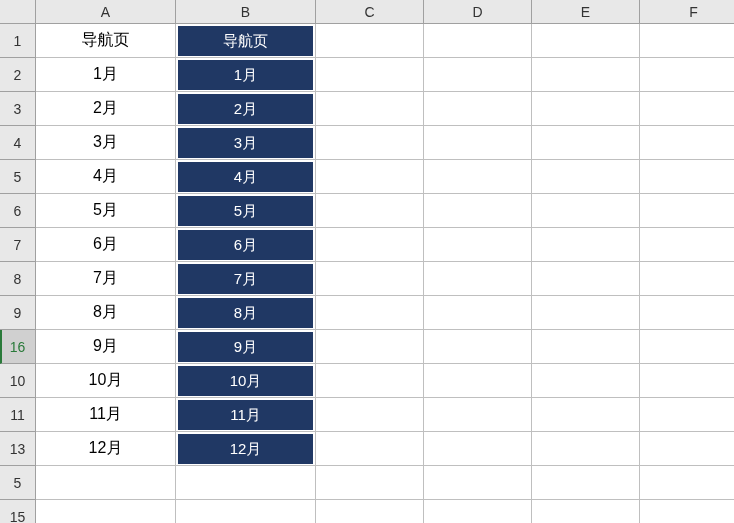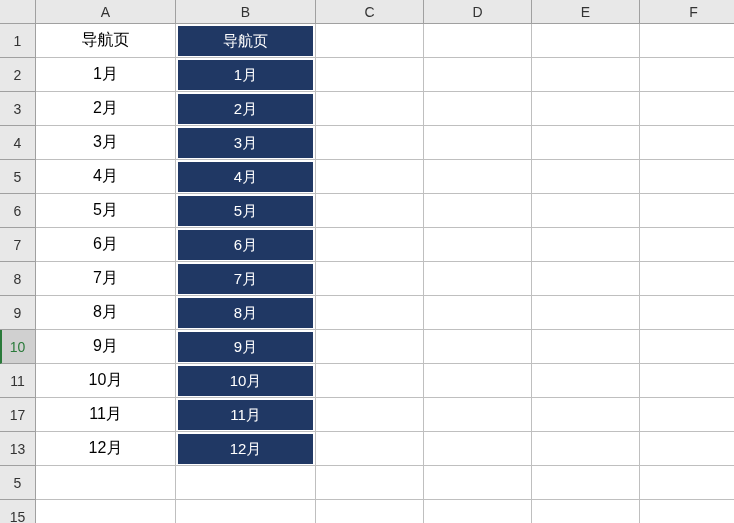--- a/index.html
+++ b/index.html
@@ -165,39 +165,39 @@
     <div class="cell"></div>
     <div class="cell row-header">9</div>
     <div class="cell">8月</div>
     <div class="button-wrapper">
       <div class="button-cell">8月</div>
     </div>
     <div class="cell"></div>
     <div class="cell"></div>
     <div class="cell"></div>
     <div class="cell"></div>
-    <div class="cell row-header selected">10</div>
+    <div class="cell row-header selected">16</div>
     <div class="cell">9月</div>
     <div class="button-wrapper">
       <div class="button-cell">9月</div>
     </div>
     <div class="cell"></div>
     <div class="cell"></div>
     <div class="cell"></div>
     <div class="cell"></div>
+    <div class="cell row-header">10</div>
+    <div class="cell">10月</div>
+    <div class="button-wrapper">
+      <div class="button-cell">10月</div>
+    </div>
+    <div class="cell"></div>
+    <div class="cell"></div>
+    <div class="cell"></div>
+    <div class="cell"></div>
     <div class="cell row-header">11</div>
-    <div class="cell">10月</div>
-    <div class="button-wrapper">
-      <div class="button-cell">10月</div>
-    </div>
-    <div class="cell"></div>
-    <div class="cell"></div>
-    <div class="cell"></div>
-    <div class="cell"></div>
-    <div class="cell row-header">17</div>
     <div class="cell">11月</div>
     <div class="button-wrapper">
       <div class="button-cell">11月</div>
     </div>
     <div class="cell"></div>
     <div class="cell"></div>
     <div class="cell"></div>
     <div class="cell"></div>
     <div class="cell row-header">13</div>
     <div class="cell">12月</div>

